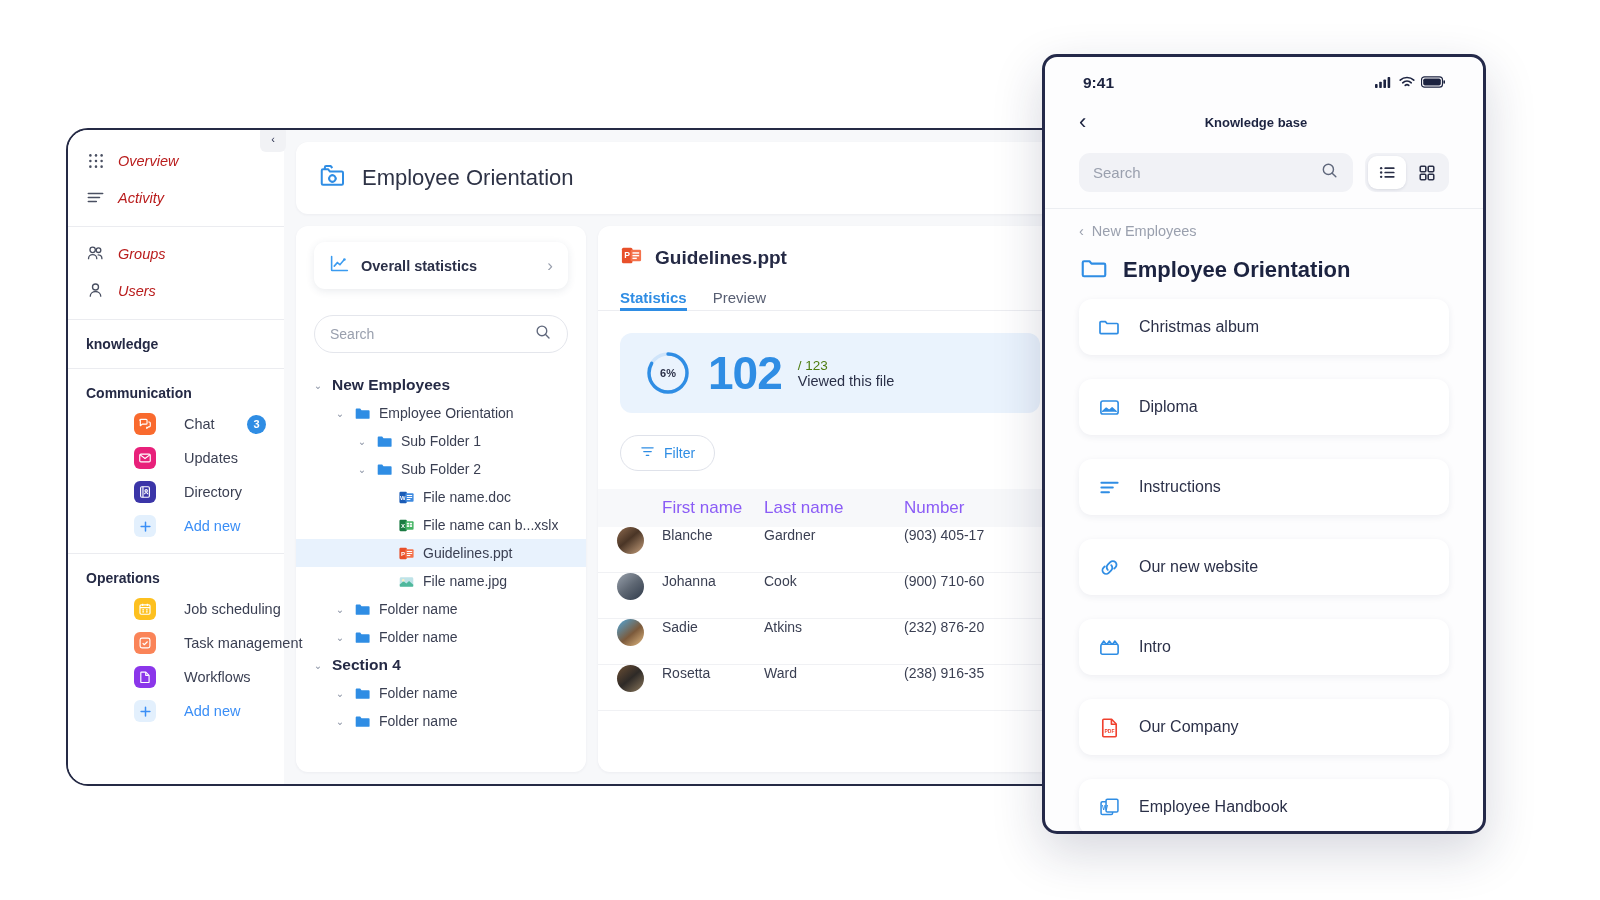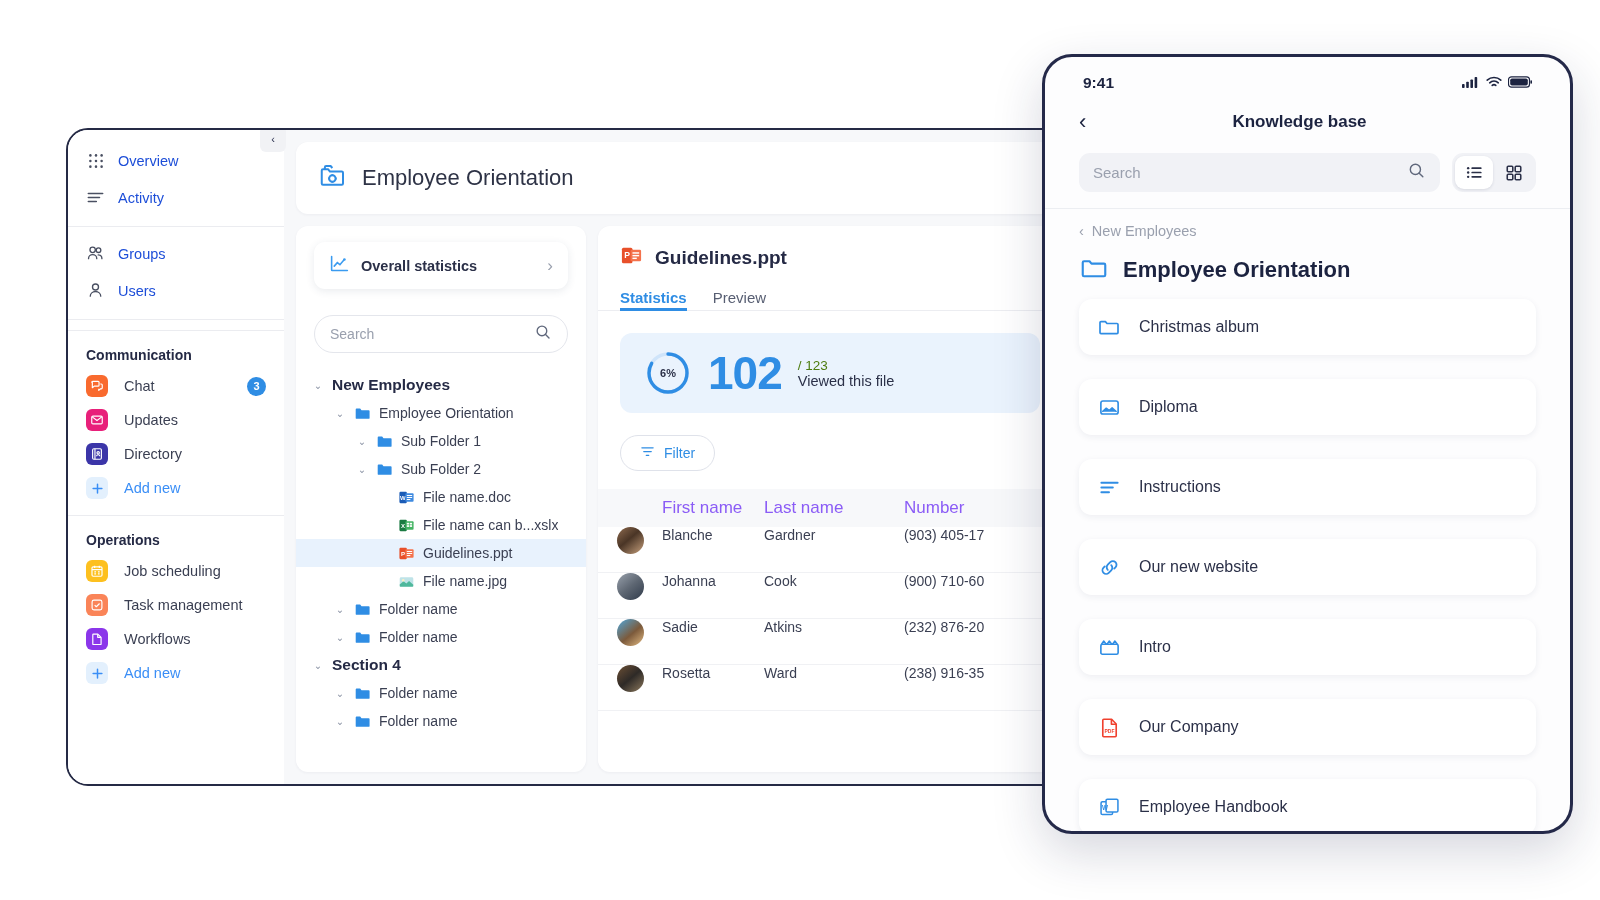--- a/index.html
+++ b/index.html
@@ -31,32 +31,33 @@
     padding-top: 12px;
     position: relative;
   }
   .nav-row {
     display: flex; align-items: center;
     height: 37px;
     padding: 0 18px;
     gap: 13px;
     cursor: pointer;
   }
-  .nav-row .lbl { font-size: 14.5px; color: #1d4ed8; white-space: nowrap; }
+  .nav-row .lbl { font-size: 14.5px; color: #b91c1c; white-space: nowrap; font-style: italic; }
   .nav-ico { width: 19px; height: 19px; flex: 0 0 19px; display: flex; align-items: center; justify-content: center; }
   .nav-ico svg { display: block; }
   .sb-div { height: 1px; background: #ebecf0; margin: 10px 0 8px 0; }
   .sb-section {
     font-size: 14px; font-weight: bold; color: #252a45;
     padding: 8px 18px 6px 18px;
   }
   .app-row {
     display: flex; align-items: center;
-    height: 34px; padding: 0 18px; gap: 16px; cursor: pointer;
+    height: 34px; padding: 0 18px; gap: 28px; cursor: pointer;
     position: relative;
+    margin-left: 48px;
   }
   .app-ico {
     width: 22px; height: 22px; flex: 0 0 22px;
     border-radius: 6px;
     display: flex; align-items: center; justify-content: center;
     color: #fff;
   }
   .app-ico svg { display:block; }
   .app-row .lbl { font-size: 14.5px; color: #3a3f52; white-space: nowrap; }
   .app-row.addnew .lbl { color: #3a8ef6; }
@@ -169,38 +170,38 @@
   .c-ln { width: 140px; flex: 0 0 140px; }
   .c-nu { flex: 1; }
   .thead .h { font-size: 17px; color: #8b5cf6; }
   .trow .v { font-size: 14px; color: #3a3f52; }
   .av { width: 27px; height: 27px; border-radius: 50%; overflow: hidden; position: relative; }
 
   
   .phone {
     position: absolute;
     left: 1042px; top: 54px;
-    width: 531px; height: 780px;
+    width: 444px; height: 780px;
     background: #fdfdfe;
     border: 3px solid #242949;
-    border-radius: 30px;
+    border-radius: 15px;
     overflow: hidden;
     box-shadow: 0 18px 50px rgba(25,35,70,.18);
   }
   .pstatus {
     height: 42px; display: flex; align-items: center;
     justify-content: space-between; padding: 10px 38px 0 38px;
   }
   .ptime { font-size: 15.5px; font-weight: bold; color: #1c2340; }
   .pstat-icons { display: flex; align-items: center; gap: 6px; }
   .pnav { display: flex; align-items: center; height: 46px; padding: 0 34px; position: relative; }
   .pnav .back { font-size: 22px; color: #1c2340; cursor: pointer; line-height: 1; }
   .pnav .ptitle {
     position: absolute; left: 0; right: 16px; text-align: center;
-    font-size: 17px; font-weight: bold; color: #1c2340; pointer-events: none;
+    font-size: 13px; font-weight: bold; color: #1c2340; pointer-events: none;
   }
   .psearchrow { display: flex; align-items: center; gap: 12px; padding: 8px 34px 16px 34px; }
   .psearch {
     flex: 1; height: 39px; background: #f1f2f6; border-radius: 11px;
     display: flex; align-items: center; padding: 0 14px; gap: 8px;
   }
   .psearch input {
     flex: 1; border: none; outline: none; background: transparent;
     font-size: 15px; color: #3a3f52;
     font-family: "Liberation Sans", sans-serif;
@@ -290,20 +291,21 @@
             <span class="nav-ico">
               <svg width="19" height="19" viewBox="0 0 24 24" fill="none" stroke="#4a5062" stroke-width="1.7" stroke-linecap="round">
                 <circle cx="12" cy="7.6" r="3.8"></circle>
                 <path d="M5.4 19.2c0-3.3 2.9-5.9 6.6-5.9s6.6 2.6 6.6 5.9"></path>
               </svg>
             </span>
             <span class="lbl">Users</span>
           </div>
         </div>
       <div class="sb-div"></div>
+      <div class="sb-section">knowledge</div>
       <div class="sb-div"></div>
       <div class="sb-section">Communication</div>
       <div id="comm-list">
           <div class="app-row">
             <span class="app-ico" style="background:#f96a2e">
               <svg width="14" height="14" viewBox="0 0 24 24" fill="none" stroke="#fff" stroke-width="2" stroke-linejoin="round">
                 <path d="M3 5.6A1.6 1.6 0 014.6 4h9.3a1.6 1.6 0 011.6 1.6v5a1.6 1.6 0 01-1.6 1.6H7.4L4 15V5.6z"></path>
                 <path d="M17.6 8.5h1.8A1.6 1.6 0 0121 10.1v5.1a1.6 1.6 0 01-1.6 1.6h-1.2L15 19.6v-2.8"></path>
               </svg>
             </span>

